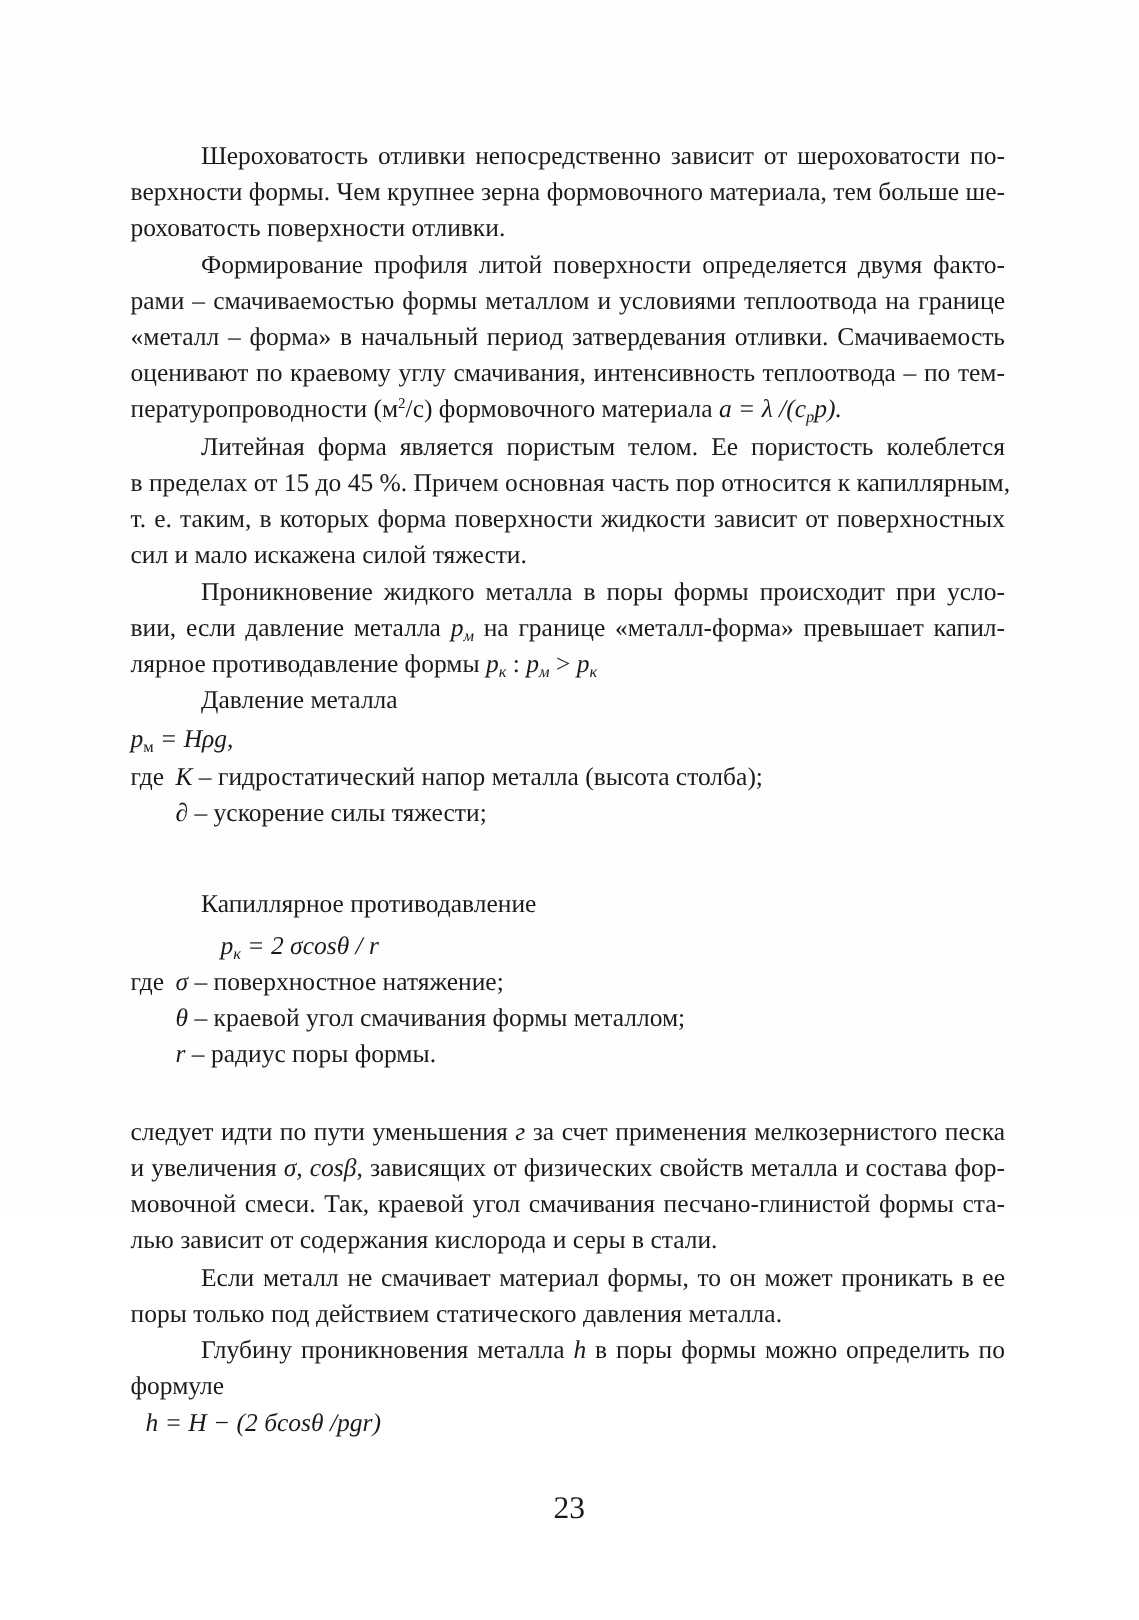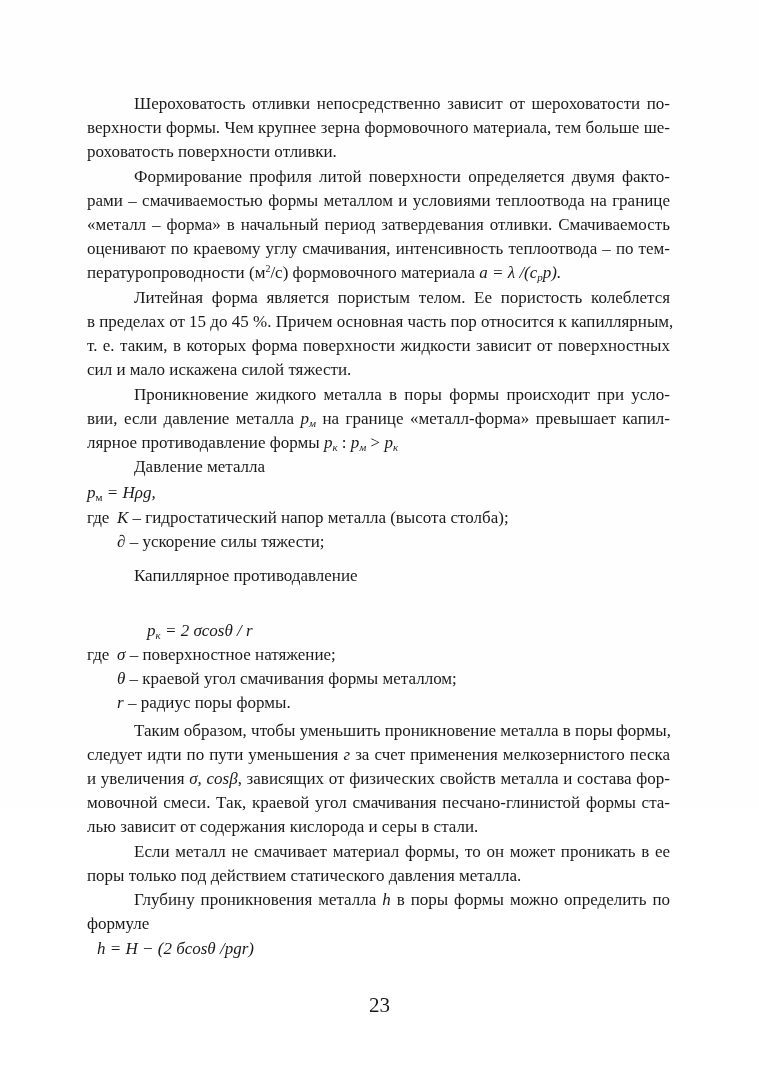--- a/index.html
+++ b/index.html
@@ -57,38 +57,37 @@
   </div>
 
   <div class="ln left def" style="top:506px">
     <span class="gde">где</span>
     <span class="i">К</span><span> – гидростатический напор металла (высота столба);</span>
   </div>
   <div class="ln left def" style="top:530px">
     <span class="i">∂</span><span> – ускорение силы тяжести;</span>
   </div>
 
-  <div class="ln left ind" style="top:564px">Капиллярное противодавление</div>
+  <div class="ln left ind" style="top:591px">Капиллярное противодавление</div>
 
   <div class="ln center i" style="top:619px; padding-left:60px; box-sizing:border-box">
     <span>p</span><sub>к</sub><span> = 2 σcosθ / r</span>
   </div>
 
   <div class="ln left def" style="top:643px">
     <span class="gde">где</span>
     <span class="i">σ</span><span> – поверхностное натяжение;</span>
   </div>
   <div class="ln left def" style="top:667px">
     <span class="i">θ</span><span> – краевой угол смачивания формы металлом;</span>
   </div>
   <div class="ln left def" style="top:691px">
     <span class="i">r</span><span> – радиус поры формы.</span>
   </div>
 
-  <div class="ln just ind" style="top:719px">Таким образом, чтобы уменьшить проникновение металла в поры формы,</div>
   <div class="ln just" style="top:743px">
     <span>следует идти по пути уменьшения </span><span class="i">г</span><span> за счет применения мелкозернистого песка</span>
   </div>
   <div class="ln just" style="top:767px">
     <span>и увеличения </span><span class="i">σ, cosβ</span><span>, зависящих от физических свойств металла и состава фор-</span>
   </div>
   <div class="ln just" style="top:791px">мовочной смеси. Так, краевой угол смачивания песчано-глинистой формы ста-</div>
   <div class="ln left" style="top:815px">лью зависит от содержания кислорода и серы в стали.</div>
 
   <div class="ln just ind" style="top:840px">Если металл не смачивает материал формы, то он может проникать в ее</div>

